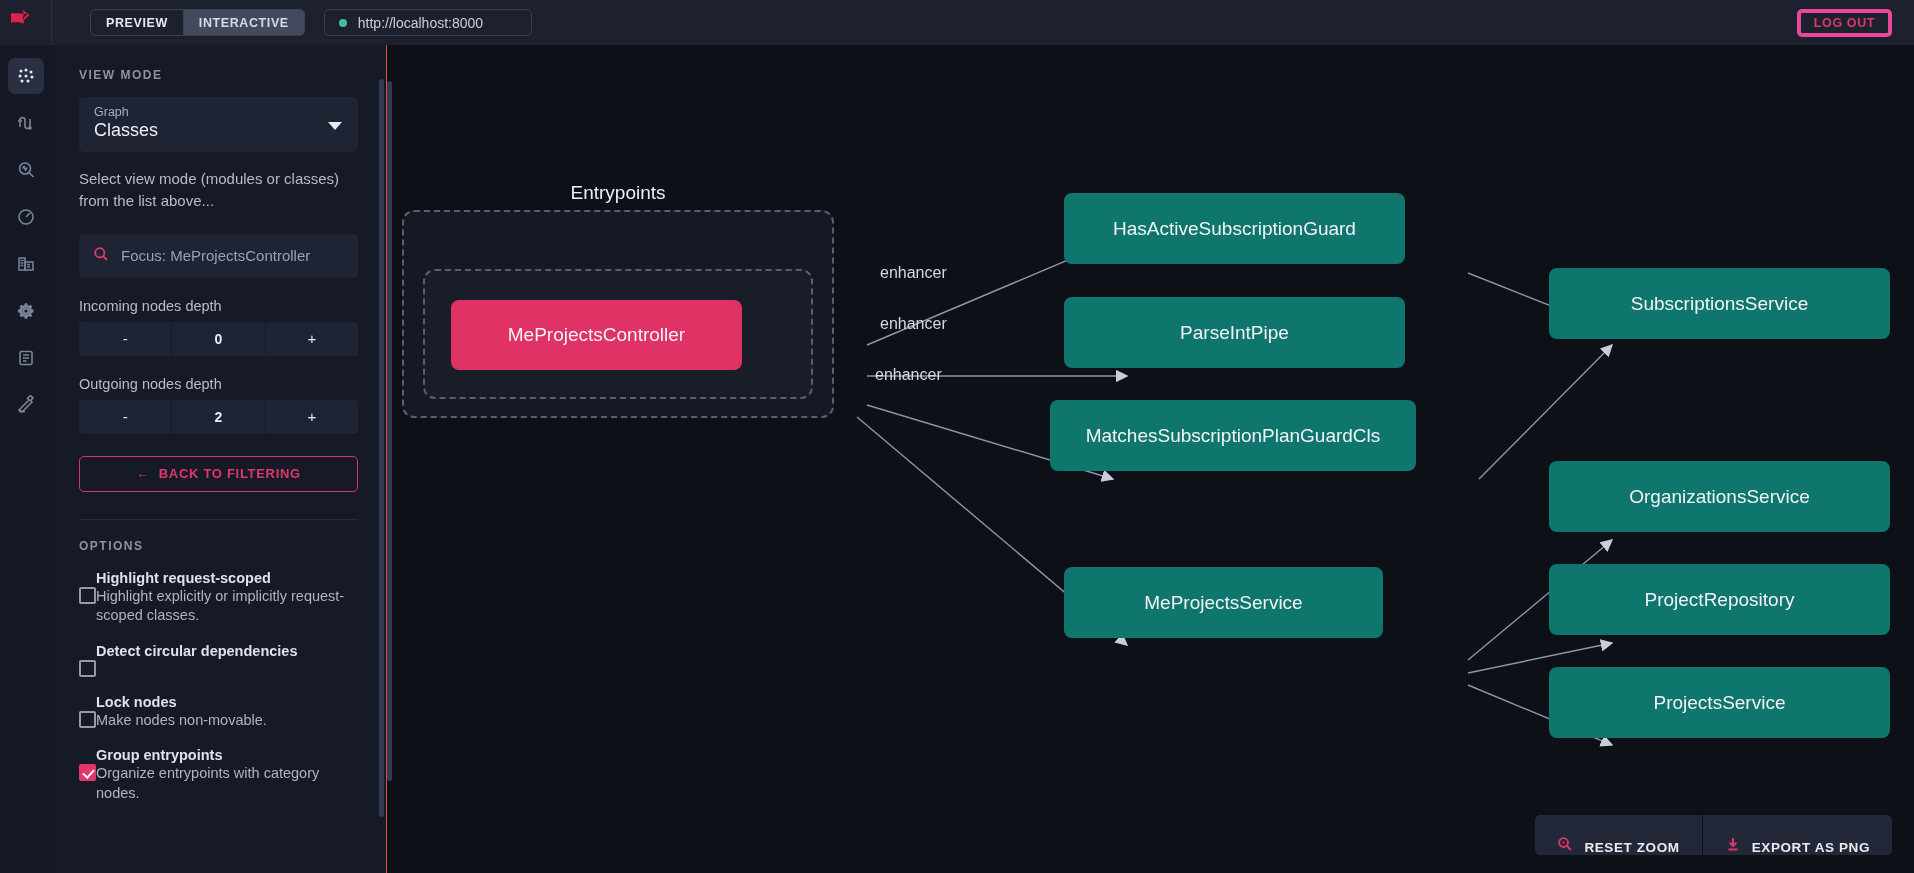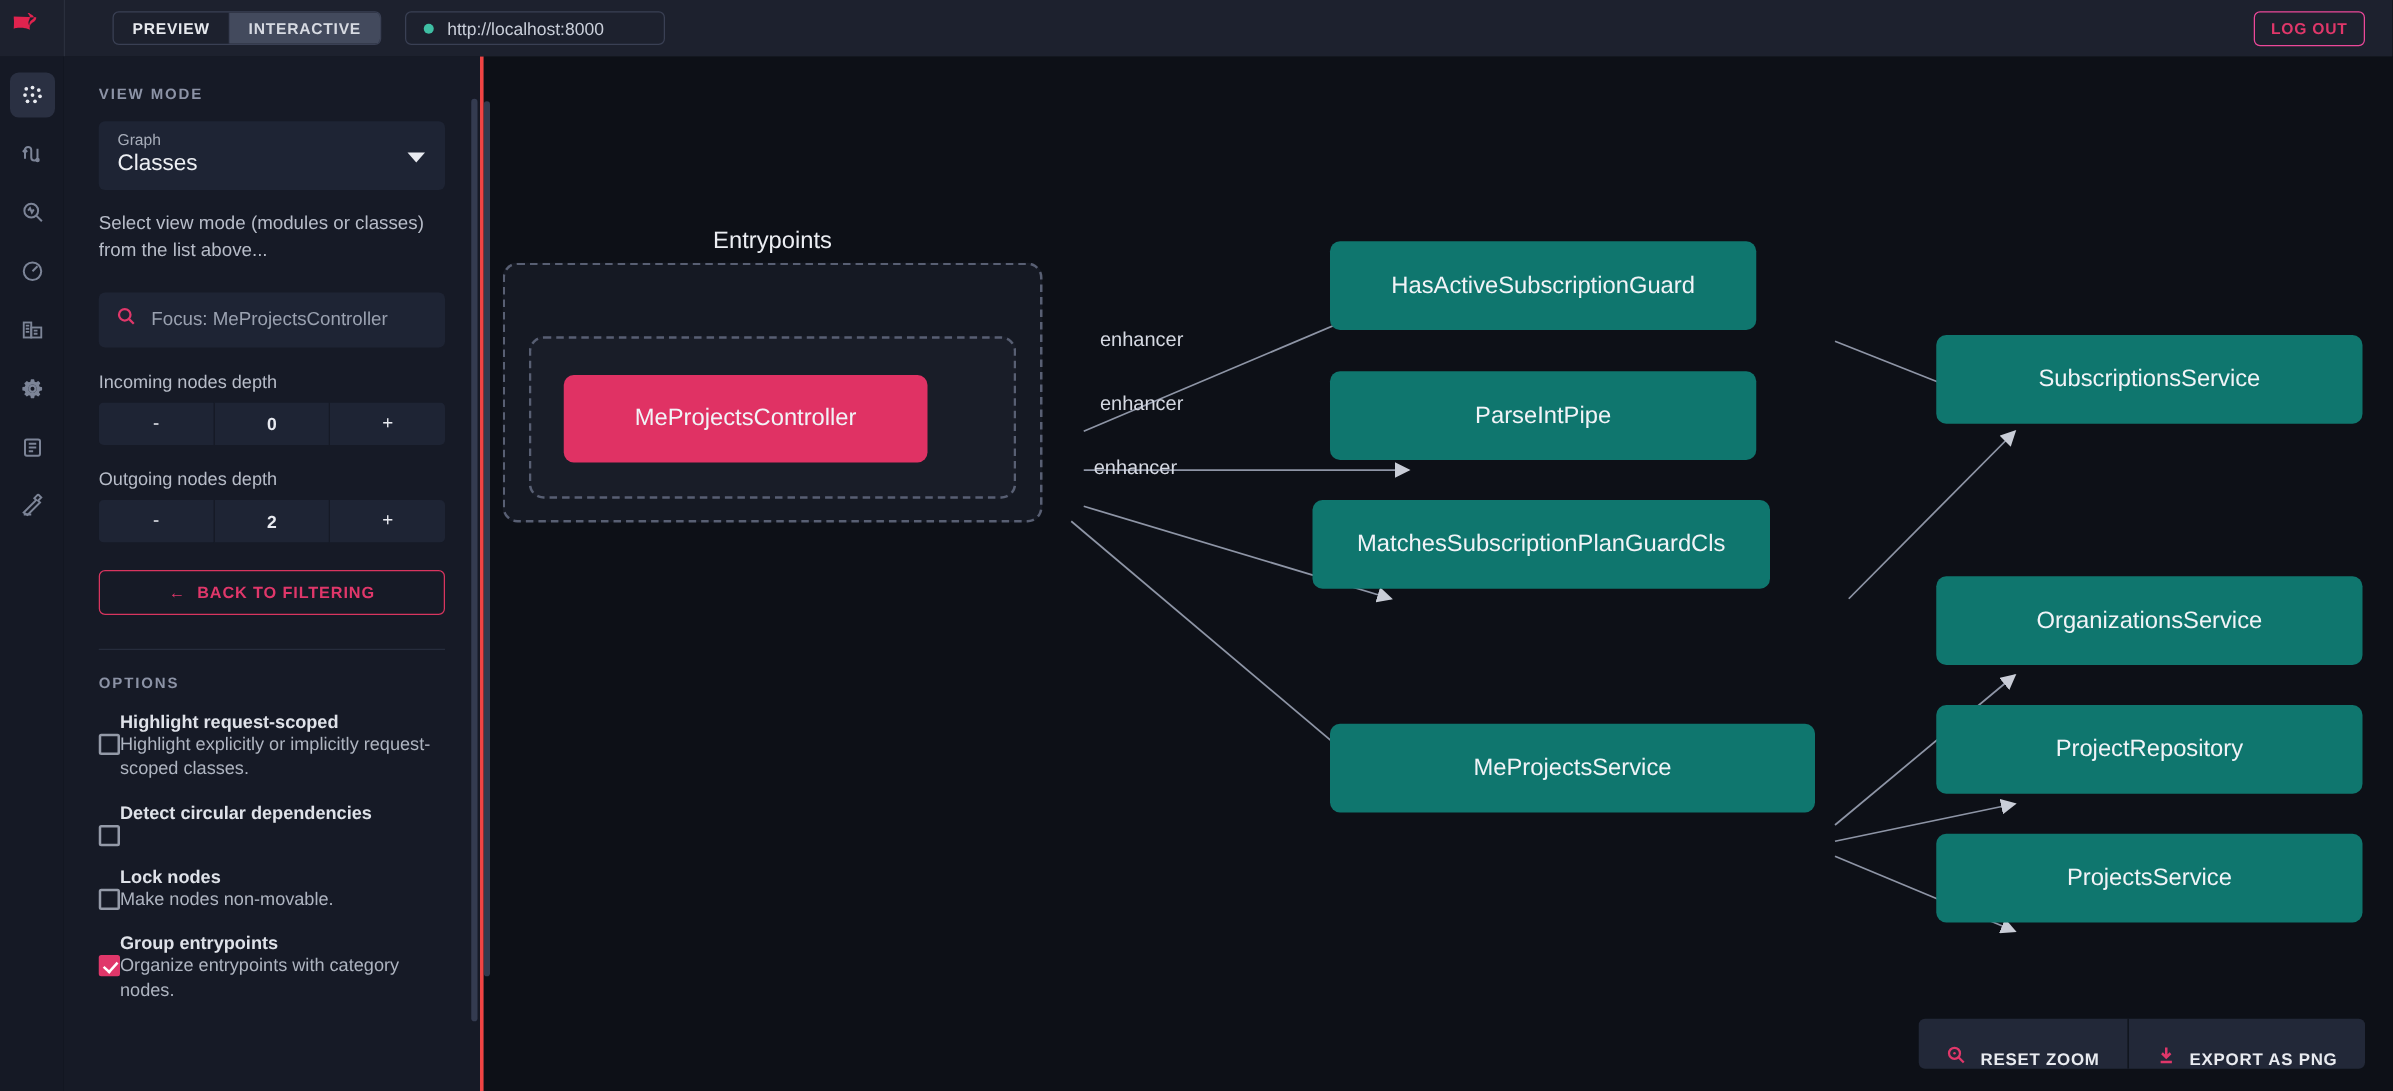--- a/index.html
+++ b/index.html
@@ -63,21 +63,21 @@
     padding: 0 16px 0 14px;
     gap: 11px;
     min-width: 208px;
   }
   .dot { width: 8px; height: 8px; border-radius: 50%; background: #3fbfa4; flex: 0 0 8px; }
   .url-text { font-size: 14px; color: #c9ced9; font-family: "Liberation Sans", sans-serif; }
 
   .logout {
     margin-left: auto;
     height: 28px;
-    border: 1px solid #ec4899;
+    border: 4px solid #ec4899;
     border-radius: 5px;
     background: transparent;
     color: #e0376a;
     font-size: 12.5px; font-weight: bold; letter-spacing: 0.6px;
     padding: 0 13px;
     cursor: pointer;
     font-family: "Liberation Sans", sans-serif;
   }
 
   
@@ -100,21 +100,21 @@
   }
   .rail-item.active { background: #2a3042; color: #e8eaf0; }
   .rail-item svg { display: block; }
 
   
   .panel {
     width: 336px; flex: 0 0 336px;
     background: #161a26;
     position: relative;
     overflow: hidden;
-    border-right: 3px solid #ef4444;
+    border-right: 1px solid #ef4444;
   }
   .panel-inner { padding: 0 28px; height: 100%; }
   .panel-scrollbar {
     position: absolute; right: 2px; top: 34px;
     width: 5px; height: 738px;
     background: #343b50; border-radius: 3px;
   }
 
   .section-title {
     font-size: 12px; font-weight: bold;
@@ -493,21 +493,21 @@
 
       <div class="group-box" style="left:15px; top:165px; width:432px; height:208px;"></div>
       <div class="group-label" style="left:15px; top:137px; width:432px;">Entrypoints</div>
 
       <div class="group-box" style="left:36px; top:224px; width:390px; height:130px;"></div>
 
       <div class="node focus" style="left:64px; top:255px; width:291px; height:70px;">MeProjectsController</div>
       <div class="node grey" style="left:677px; top:148px; width:341px; height:71px;">HasActiveSubscriptionGuard</div>
       <div class="node grey" style="left:677px; top:252px; width:341px; height:71px;">ParseIntPipe</div>
       <div class="node grey" style="left:663px; top:355px; width:366px; height:71px;">MatchesSubscriptionPlanGuardCls</div>
-      <div class="node grey" style="left:677px; top:522px; width:388px; height:71px;margin-top:12px;">MeProjectsService</div>
+      <div class="node grey" style="left:677px; top:522px; width:319px; height:71px;">MeProjectsService</div>
       <div class="node grey" style="left:1162px; top:223px; width:341px; height:71px;">SubscriptionsService</div>
       <div class="node grey" style="left:1162px; top:416px; width:341px; height:71px;">OrganizationsService</div>
       <div class="node grey" style="left:1162px; top:519px; width:341px; height:71px;">ProjectRepository</div>
       <div class="node grey" style="left:1162px; top:622px; width:341px; height:71px;">ProjectsService</div>
 
       <div class="edge-label" style="left:493px; top:219px;">enhancer</div>
       <div class="edge-label" style="left:493px; top:270px;">enhancer</div>
       <div class="edge-label" style="left:488px; top:321px;">enhancer</div>
 
       <div class="canvas-actions">

